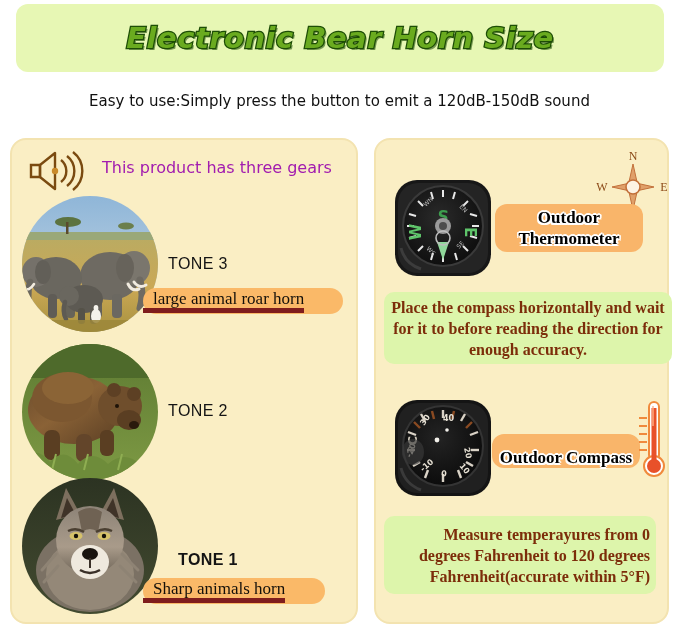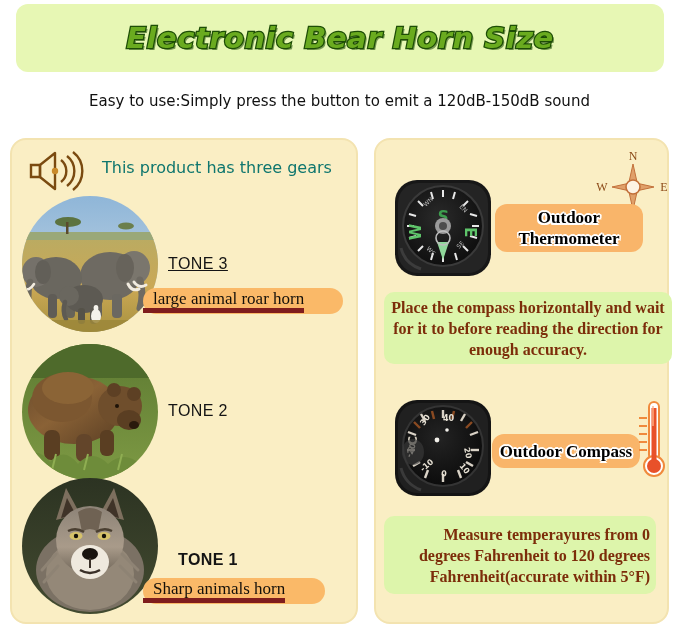--- a/index.html
+++ b/index.html
@@ -62,21 +62,21 @@
   .speaker-wrap {
     position: absolute; left: 28px; top: 150px;
     width: 62px; height: 42px;
   }
 
   .gears-label {
     position: absolute;
     left: 102px; top: 158px;
     font-family: "DejaVu Sans", sans-serif;
     font-size: 16px;
-    color: #0f766e;
+    color: #a21caf;
     white-space: nowrap;
   }
 
   
   .tone-photo {
     position: absolute;
     width: 136px; height: 136px;
     border-radius: 50%;
     overflow: hidden;
   }
@@ -228,21 +228,21 @@
       <path d="M43 106 Q40 116 44 123" stroke="#5d5a53" stroke-width="4.5" fill="none" stroke-linecap="round"></path>
       <rect x="56" y="112" width="7" height="16" rx="3" fill="#555249"></rect>
       <rect x="68" y="112" width="7" height="16" rx="3" fill="#5a574f"></rect>
 
       <ellipse cx="74" cy="120" rx="5" ry="7" fill="#f5f3ec"></ellipse>
       <ellipse cx="74" cy="112" rx="2.4" ry="3" fill="#f5f3ec"></ellipse>
 
       <path d="M0 124 L136 124 L136 136 L0 136 Z" fill="#9c8739" opacity="0.85"></path>
     </svg>
   </div>
-  <div class="tone-label" style="left:168px; top:255px;text-decoration:underline;">TONE 3</div>
+  <div class="tone-label" style="left:168px; top:255px;">TONE 3</div>
   <div class="pill-orange" style="left:143px; top:288px; width:200px;">
     <span>large animal roar horn</span>
   </div>
 
   <div class="tone-photo" style="left:22px; top:344px;">
     <svg viewBox="0 0 136 136" xmlns="http://www.w3.org/2000/svg">
       <defs>
         <linearGradient id="grass2" x1="0" y1="0" x2="0" y2="1">
           <stop offset="0%" stop-color="#5d7a32"></stop>
             <stop offset="100%" stop-color="#7e9a44"></stop>
@@ -438,21 +438,21 @@
         <text x="32" y="76" transform="rotate(-40 32 76)">-10</text>
         <text x="20" y="62" transform="rotate(-70 20 62)">-20</text>
       </g>
       <text x="26" y="56" font-family="DejaVu Sans, sans-serif" font-size="13" font-weight="bold" fill="#cfc8ba" transform="rotate(-90 26 56)">°C</text>
       <ellipse cx="22" cy="56" rx="11" ry="13" fill="#3a3a3a" opacity="0.65"></ellipse>
       <circle cx="46" cy="44" r="2.4" fill="#f2f0ea"></circle>
       <circle cx="56" cy="34" r="1.8" fill="#f2f0ea"></circle>
       <path d="M10 72 Q14 88 30 94" stroke="#3a3a3a" stroke-width="3" fill="none"></path>
     </svg>
   </div>
-  <div class="pill-right" style="left:492px; top:434px; width:148px; height:34px;">
+  <div class="pill-right" style="left:492px; top:434px; width:148px; height:34px;align-items:flex-end;">
     <span>Outdoor Compass</span>
   </div>
 
   <div class="thermo-wrap">
     <svg viewBox="0 0 28 86" xmlns="http://www.w3.org/2000/svg">
       <g stroke="#f08a3c" stroke-width="2">
         <path d="M2 20 H10"></path>
           <path d="M2 28 H10"></path>
           <path d="M2 36 H10"></path>
         <path d="M2 44 H10"></path>

